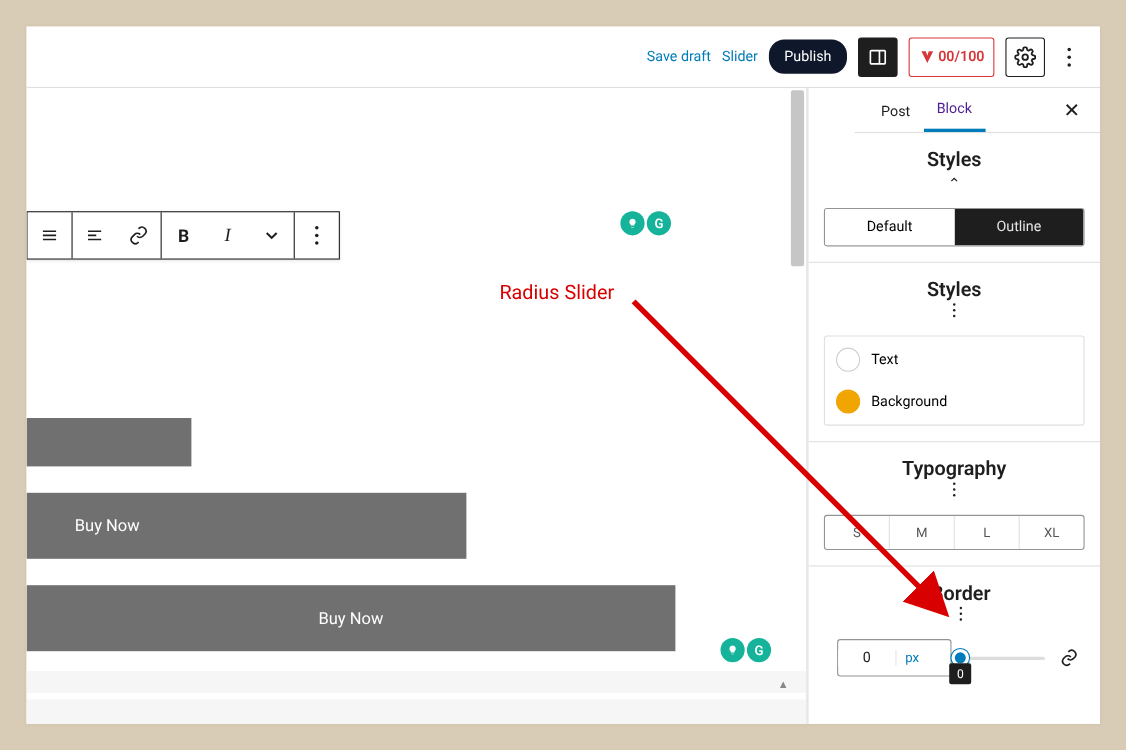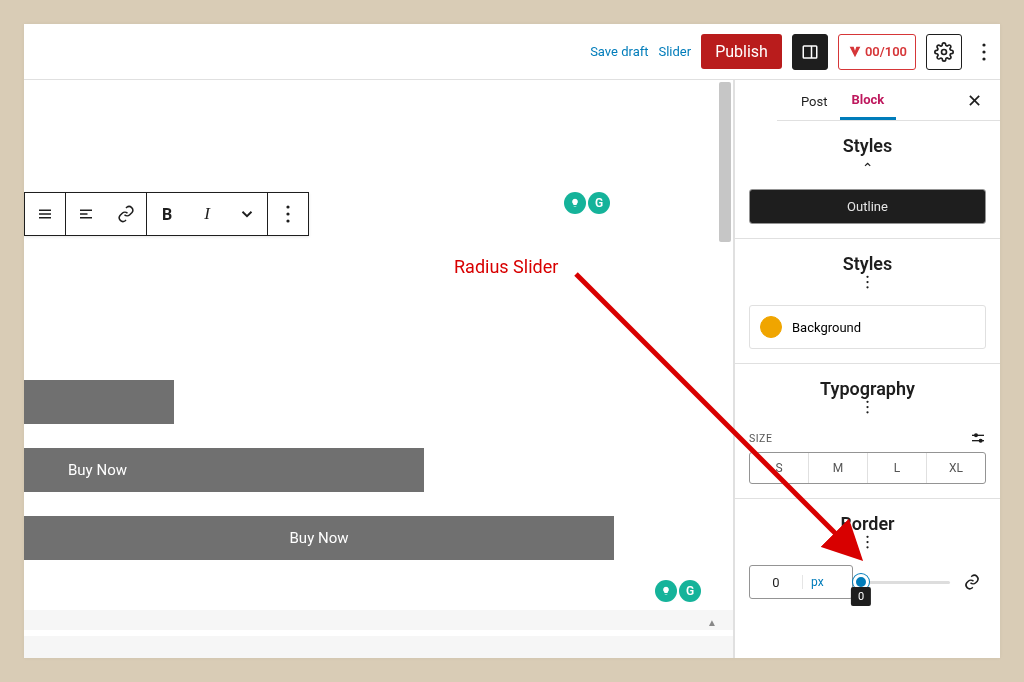--- a/index.html
+++ b/index.html
@@ -1,30 +1,30 @@
 <!DOCTYPE html>
 <html><head>
 <meta charset="utf-8">
 <style>
   * { box-sizing: border-box; margin: 0; padding: 0; font-family: -apple-system, BlinkMacSystemFont, "Segoe UI", Roboto, sans-serif; }
   body { background: #d9ccb6; width: 1024px; height: 682px; padding: 24px; }
   .app { background: #fff; width: 100%; height: 100%; display: flex; flex-direction: column; position: relative; box-shadow: 0 0 4px rgba(0,0,0,0.05); }
-  .topbar { height: 56px; border-bottom: 1px solid #e0e0e0; display: flex; align-items: center; justify-content: flex-end; padding: 0 4px; gap: 10px; }
+  .topbar { height: 56px; border-bottom: 1px solid #e0e0e0; display: flex; align-items: center; justify-content: flex-end; padding: 0 16px; gap: 10px; }
   .topbar .link { color: #007cba; font-size: 13px; cursor: pointer; }
-  .btn-publish { background: #b91c1c; color: #fff; border: none; padding: 8px 14px; font-size: 16px; border-radius: 3px; cursor: pointer; }
+  .btn-publish { background: #0f172a; color: #fff; border: none; padding: 8px 14px; font-size: 13px; border-radius: 14px; cursor: pointer; }
   .icon-btn { width: 36px; height: 36px; border: 1px solid #1e1e1e; background: #fff; display: flex; align-items: center; justify-content: center; cursor: pointer; border-radius: 3px; }
   .icon-btn.dark { background: #1e1e1e; color: #fff; border-color:#1e1e1e; }
   .score-box { border: 1px solid #d63638; border-radius: 3px; height: 36px; display: flex; align-items: center; padding: 0 8px; gap: 2px; color: #d63638; font-weight: 600; font-size: 13px; }
   .more-vert { width: 24px; height: 36px; display: flex; align-items: center; justify-content: center; cursor: pointer; color: #1e1e1e; font-size: 18px; }
   .main { flex: 1; display: flex; overflow: hidden; }
   .editor { flex: 1; position: relative; overflow: hidden; border-right: 1px solid #e0e0e0; }
   .sidebar { width: 266px; border-left: 1px solid #e0e0e0; overflow-y: auto; background:#fff; }
   .tabs { display: flex; align-items: center; border-bottom: 1px solid #e0e0e0; padding: 0 12px; margin-left: 42px; }
   .tab { padding: 12px 12px 10px; font-size: 13px; color: #1e1e1e; cursor: pointer; }
-  .tab.active { color: #be185d; border-bottom: 3px solid #007cba; font-weight: 700; }
+  .tab.active { color: #4c1d95; border-bottom: 3px solid #007cba; font-weight: 400; }
   .tab-close { margin-left: auto; font-size: 18px; cursor: pointer; padding: 4px 6px; color:#1e1e1e; font-weight:300; }
   .section { border-bottom: 1px solid #e0e0e0; padding: 14px 14px; }
   .section-head { display: flex; align-items: center; justify-content: space-between; font-size: 18px; font-weight: 600; color: #1e1e1e; margin-bottom: 12px; flex-direction: column; }
   .chevron-up::before { content: "⌃"; font-size: 14px; font-weight:400; }
   .section-menu { font-size: 16px; color: #1e1e1e; cursor: pointer; }
   .style-btns { display: flex; gap: 0; border: 1px solid #949494; border-radius: 3px; overflow:hidden; }
   .style-btn { flex: 1; text-align: center; padding: 9px 0; font-size: 13px; background: #fff; cursor: pointer; }
   .style-btn.active { background: #1e1e1e; color: #e5e5e5; }
   .color-row { display: flex; align-items: center; gap: 10px; padding: 8px 4px; font-size: 13px; cursor: pointer; }
   .swatch { width: 22px; height: 22px; border-radius: 50%; border: 1px solid #ccc; }
@@ -46,21 +46,21 @@
   
   .block-toolbar { position: absolute; top: 112px; left: 0; display: flex; background: #fff; border: 1px solid #1e1e1e; box-shadow: 0 1px 3px rgba(0,0,0,0.1); }
   .tb-group { display: flex; align-items: center; border-right: 1px solid #1e1e1e; }
   .tb-group:last-child { border-right: none; }
   .tb-btn { width: 40px; height: 42px; display: flex; align-items: center; justify-content: center; cursor: pointer; font-size: 14px; color:#1e1e1e; }
   .tb-btn svg { width: 18px; height: 18px; }
   .grammarly { position: absolute; display: flex; gap: 2px; }
   .g-pill { width: 22px; height: 22px; border-radius: 50%; background: #15b39a; color: #fff; display: flex; align-items: center; justify-content: center; font-size: 12px; font-weight: 600; }
   .buttons-area { position: absolute; top: 300px; left: 0; right: 40px; }
   .buy-btn-small { background: #707070; height: 44px; width: 150px; }
-  .buy-btn { background: #707070; color: #fff; height: 44px; display: flex; align-items: center; padding-left: 44px; font-size: 15px; margin-top: 24px; }
+  .buy-btn { background: #707070; color: #fff; height: 60px; display: flex; align-items: center; padding-left: 44px; font-size: 15px; margin-top: 24px; }
   .buy-btn.w1 { width: 400px; }
   .buy-btn.w2 { width: 590px; justify-content:center; padding-left:0; }
   .scrollbar { position: absolute; right: 2px; top: 2px; width: 12px; height: 160px; background: #c6c6c6; border-radius: 2px; }
   .stripe { position:absolute; bottom:28px; left:0; right:0; height:20px; background:#f6f6f6; }
   .stripe2 { position:absolute; bottom:0; left:0; right:0; height:22px; background:#f6f6f6; }
   .caret-up { position:absolute; bottom:30px; right:16px; color:#888; font-size:10px; }
   
   .annotation-label { position: absolute; color: #d80000; font-weight: 400; font-size: 18px; top: 232px; left: 430px; }
   .annotation-svg { position: absolute; top: 0; left: 0; pointer-events: none; }
 </style>
@@ -187,72 +187,68 @@
           <span>✕</span>
         </div>
       </div>
 
       <div class="section">
         <div class="section-head">
           <span>Styles</span>
           <span class="chevron-up"></span>
         </div>
         <div class="style-btns">
+          <div class="style-btn">Default</div>
           <div class="style-btn active">Outline</div>
         </div>
       </div>
 
       <div class="section">
         <div class="section-head">
           <span>Styles</span>
           <span class="section-menu">
             <svg width="3" height="14" viewBox="0 0 4 18" fill="#1e1e1e">
                 <circle cx="2" cy="2" r="1.5"></circle>
                 <circle cx="2" cy="9" r="1.5"></circle>
                 <circle cx="2" cy="16" r="1.5"></circle>
               </svg>
           </span>
         </div>
         <div style="border:1px solid #e0e0e0; border-radius:3px; padding:2px 6px;">
           <div class="color-row">
+            <div class="swatch"></div>
+            <span>Text</span>
+          </div>
+          <div class="color-row">
             <div class="swatch bg"></div>
             <span>Background</span>
           </div>
         </div>
       </div>
 
       <div class="section">
         <div class="section-head">
           <span>Typography</span>
           <span class="section-menu">
             <svg width="3" height="14" viewBox="0 0 4 18" fill="#1e1e1e">
                 <circle cx="2" cy="2" r="1.5"></circle>
                 <circle cx="2" cy="9" r="1.5"></circle>
                 <circle cx="2" cy="16" r="1.5"></circle>
               </svg>
           </span>
         </div>
-        <div class="size-label">
-          <span>SIZE</span>
-          <svg class="sliders-icon" viewBox="0 0 24 24" fill="none" stroke="#1e1e1e" stroke-width="2">
-              <line x1="3" y1="8" x2="21" y2="8"></line>
-              <line x1="3" y1="16" x2="21" y2="16"></line>
-              <circle cx="9" cy="8" r="2" fill="#1e1e1e"></circle>
-              <circle cx="16" cy="16" r="2" fill="#1e1e1e"></circle>
-            </svg>
-        </div>
         <div class="size-grid">
           <div class="size-cell">S</div>
           <div class="size-cell">M</div>
           <div class="size-cell">L</div>
           <div class="size-cell">XL</div>
         </div>
       </div>
 
-      <div class="section" style="border-bottom:none;">
+      <div class="section" style="border-bottom:none;margin-left:12px;">
         <div class="section-head">
           <span>Border</span>
           <span class="section-menu">
             <svg width="3" height="14" viewBox="0 0 4 18" fill="#1e1e1e">
                 <circle cx="2" cy="2" r="1.5"></circle>
                 <circle cx="2" cy="9" r="1.5"></circle>
                 <circle cx="2" cy="16" r="1.5"></circle>
               </svg>
           </span>
         </div>

